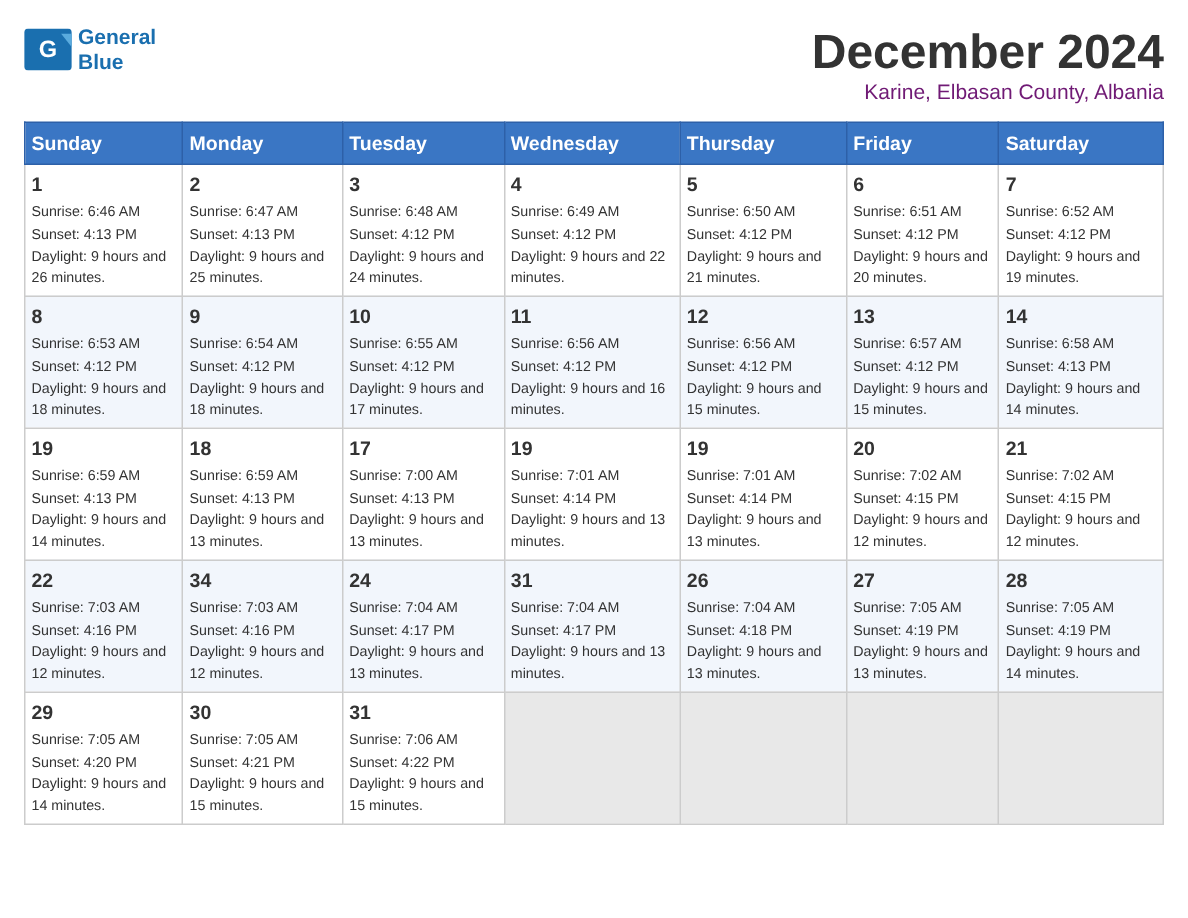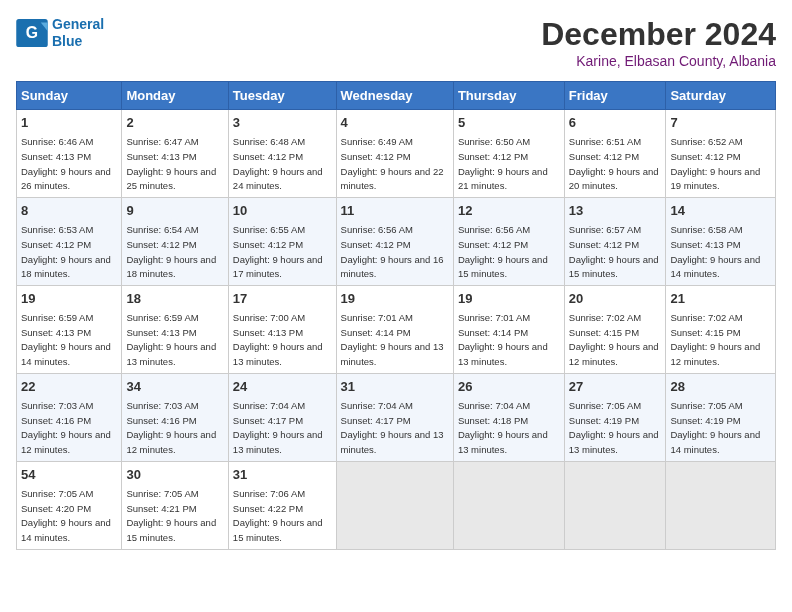--- a/index.html
+++ b/index.html
@@ -178,21 +178,21 @@
         <td><span class="day-num">31</span>
 <span class="day-info">Sunrise: 7:04 AM<br>Sunset: 4:17 PM<br>Daylight: 9 hours and 13 minutes.</span></td>
         <td><span class="day-num">26</span>
 <span class="day-info">Sunrise: 7:04 AM<br>Sunset: 4:18 PM<br>Daylight: 9 hours and 13 minutes.</span></td>
         <td><span class="day-num">27</span>
 <span class="day-info">Sunrise: 7:05 AM<br>Sunset: 4:19 PM<br>Daylight: 9 hours and 13 minutes.</span></td>
         <td><span class="day-num">28</span>
 <span class="day-info">Sunrise: 7:05 AM<br>Sunset: 4:19 PM<br>Daylight: 9 hours and 14 minutes.</span></td>
       </tr>
       <tr>
-        <td><span class="day-num">54</span>
+        <td><span class="day-num">29</span>
 <span class="day-info">Sunrise: 7:05 AM<br>Sunset: 4:20 PM<br>Daylight: 9 hours and 14 minutes.</span></td>
         <td><span class="day-num">30</span>
 <span class="day-info">Sunrise: 7:05 AM<br>Sunset: 4:21 PM<br>Daylight: 9 hours and 15 minutes.</span></td>
         <td><span class="day-num">31</span>
 <span class="day-info">Sunrise: 7:06 AM<br>Sunset: 4:22 PM<br>Daylight: 9 hours and 15 minutes.</span></td>
         <td class="empty"></td>
         <td class="empty"></td>
         <td class="empty"></td>
         <td class="empty"></td>
       </tr>

